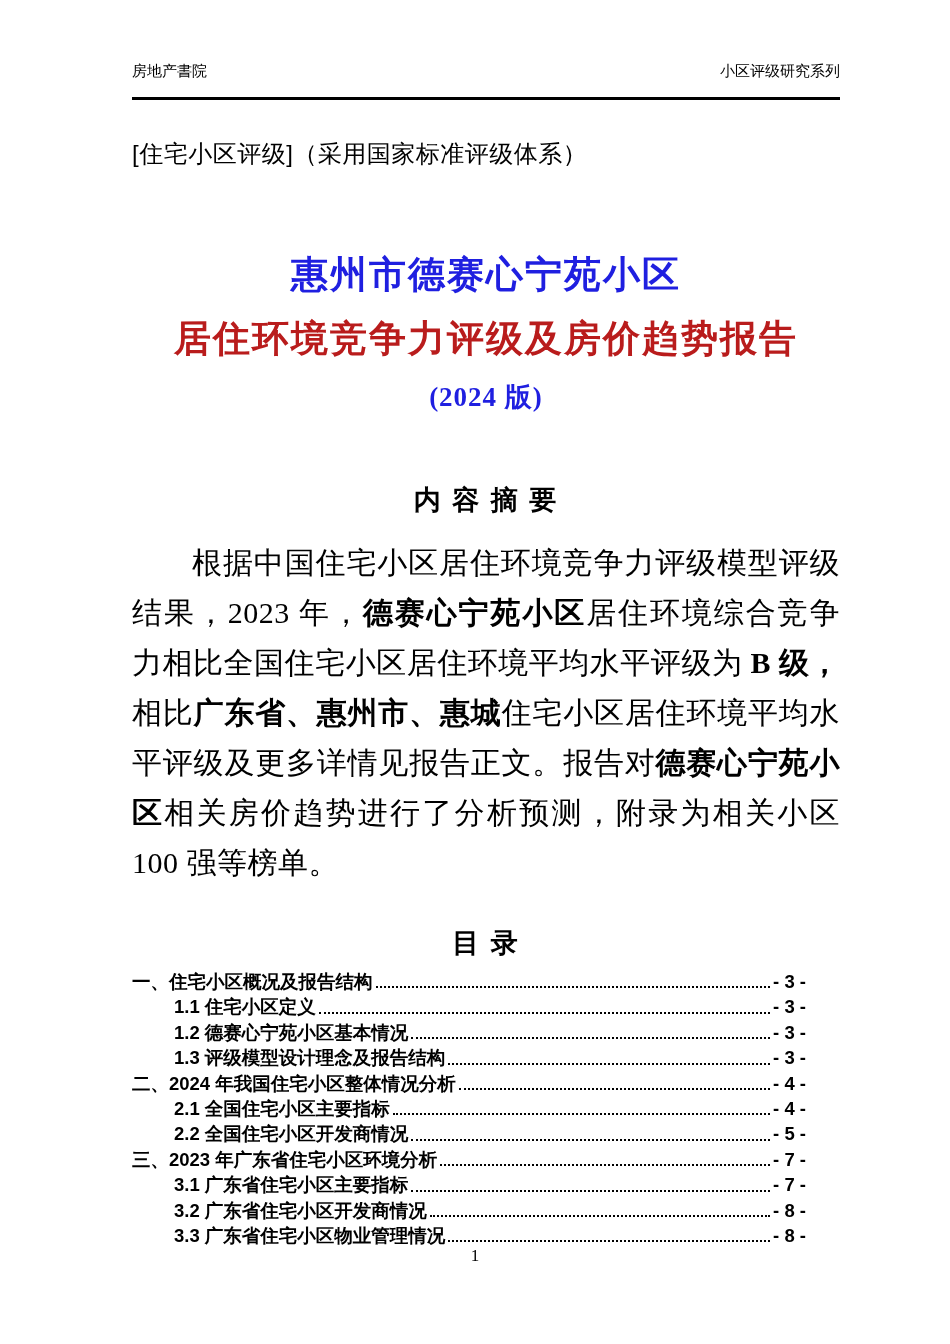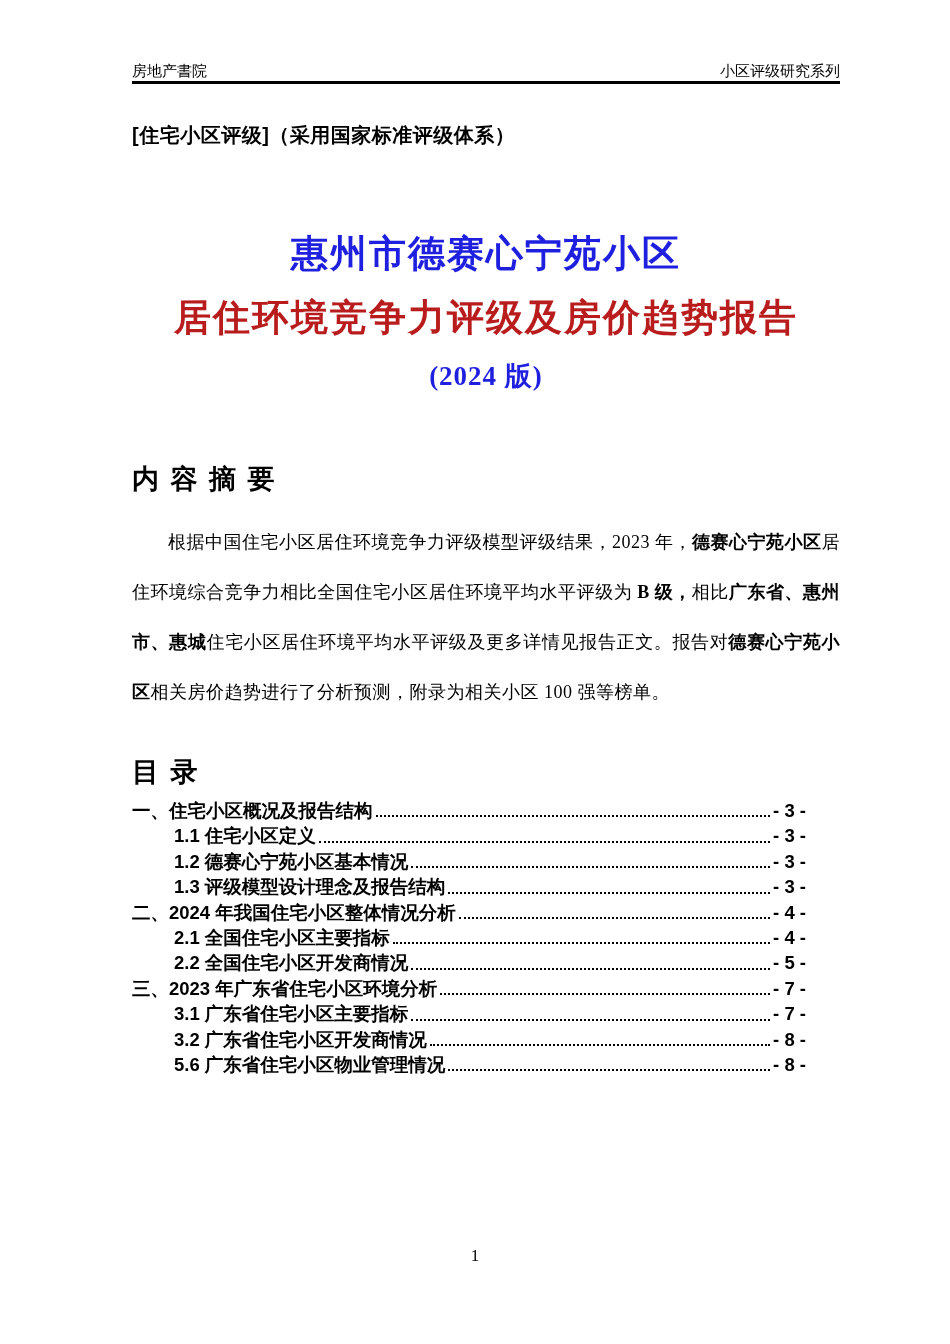--- a/index.html
+++ b/index.html
@@ -17,53 +17,53 @@
     padding: 62px 110px 0 132px;
   }
   
   .hdr {
     display: flex;
     justify-content: space-between;
     align-items: flex-end;
     font-family: "Liberation Sans", sans-serif;
     font-size: 15px;
     border-bottom: 3px solid #000;
-    padding-bottom: 0;
+    padding-bottom: 16px;
   }
   
   .subheader {
     margin-top: 38px;
     font-family: "Liberation Sans", sans-serif;
-    font-weight: bold;
-    font-size: 20px;
+    font-weight: normal;
+    font-size: 24px;
     letter-spacing: 0.5px;
   }
   
   .title-block {
     margin-top: 86px;
     text-align: center;
     font-weight: bold;
   }
   .title-line { font-size: 37px; line-height: 37px; margin-bottom: 27px; letter-spacing: 2px; }
   .title-line.small { font-size: 27px; line-height: 27px; margin-bottom: 0; margin-top: 2px; letter-spacing: 1px; }
   
   .sec-heading {
     margin-top: 76px;
-    text-align: left;
+    text-align: center;
     font-family: "Liberation Sans", sans-serif;
     font-weight: bold;
     font-size: 27px;
     line-height: 27px;
     letter-spacing: 2px;
   }
   .sec-heading.toc-h { margin-top: 42px; }
   
   .abstract {
     margin-top: 24px;
-    font-size: 18px;
+    font-size: 30px;
     line-height: 50px;
     text-align: justify;
     text-align-last: left;
     text-indent: 2em;
     letter-spacing: 0.5px;
   }
   .abstract .b { font-weight: bold; }
   
   .toc {
     margin-top: 12px;
@@ -166,21 +166,21 @@
         <span class="toc-label">3.1 广东省住宅小区主要指标</span>
         <span class="toc-leader"></span>
         <span class="toc-page">- 7 -</span>
       </div>
       <div class="toc-row lvl2">
         <span class="toc-label">3.2 广东省住宅小区开发商情况</span>
         <span class="toc-leader"></span>
         <span class="toc-page">- 8 -</span>
       </div>
       <div class="toc-row lvl2">
-        <span class="toc-label">5.6 广东省住宅小区物业管理情况</span>
+        <span class="toc-label">3.3 广东省住宅小区物业管理情况</span>
         <span class="toc-leader"></span>
         <span class="toc-page">- 8 -</span>
       </div>
     </nav>
 
   <div class="footer">
     <span>1</span>
   </div>
 
 </div>

